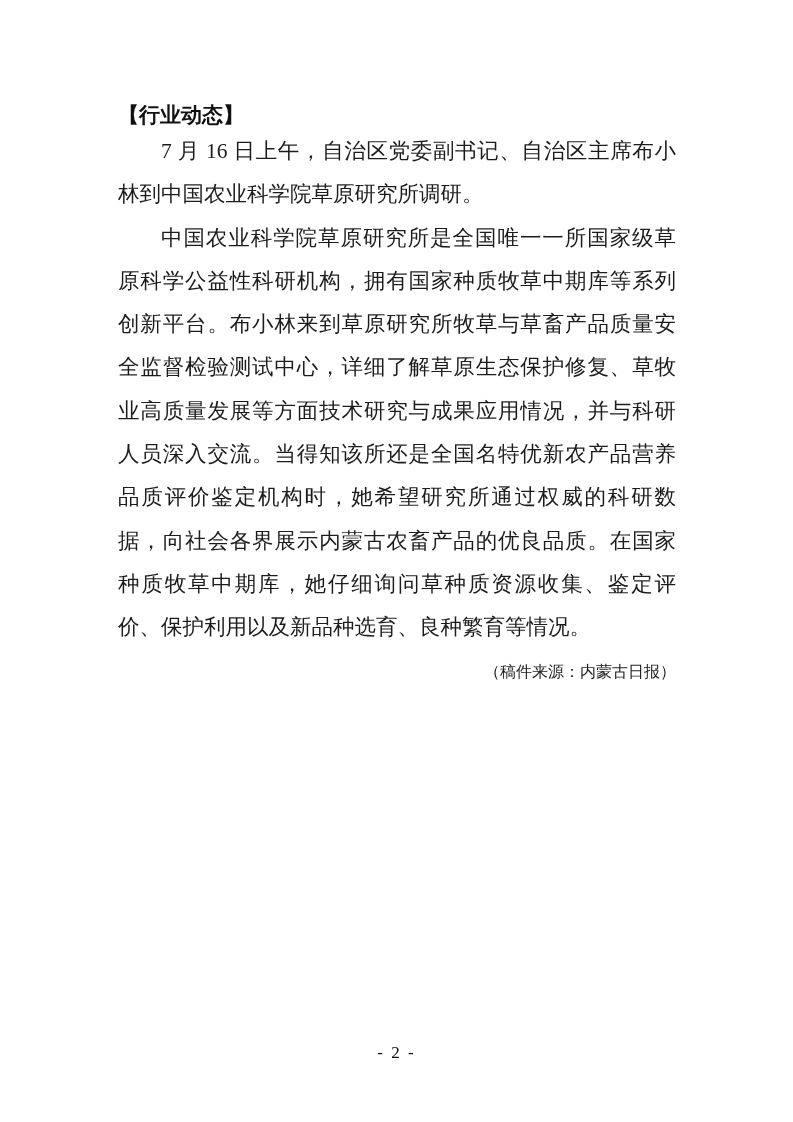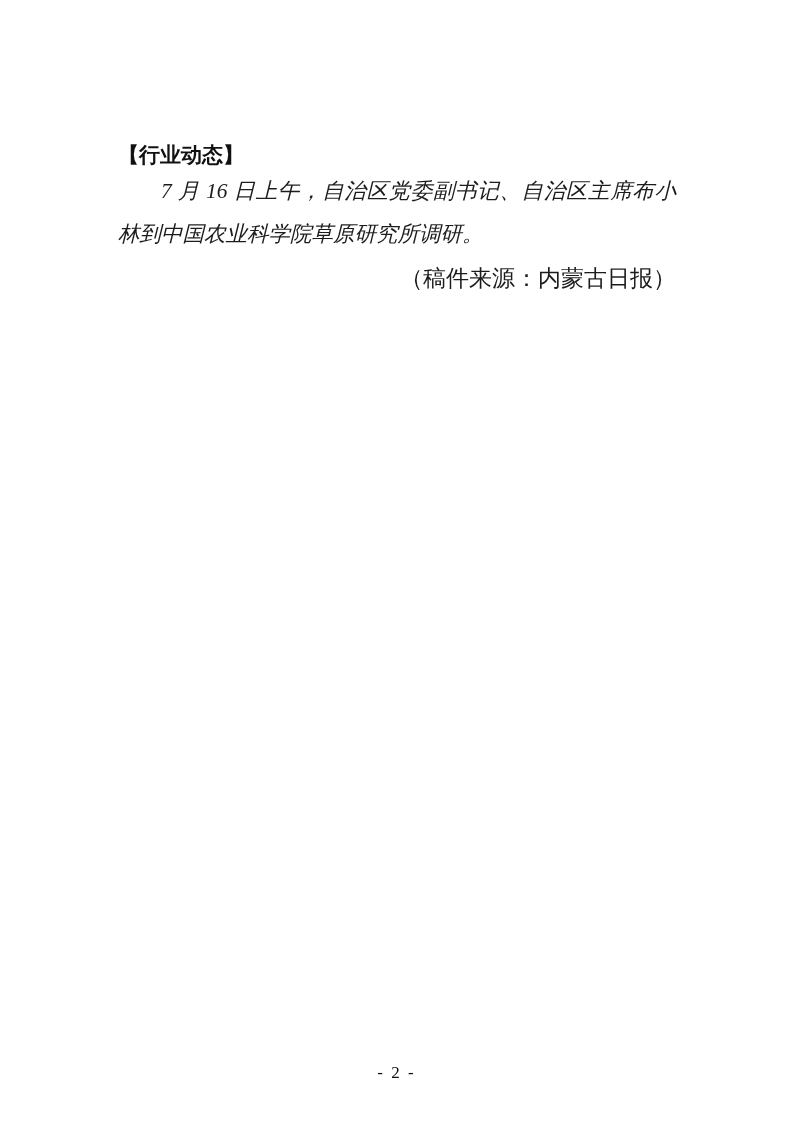--- a/index.html
+++ b/index.html
@@ -1,15 +1,15 @@
 <!DOCTYPE html>
 <html><head>
 <meta charset="utf-8">
 <style>
-  * { box-sizing: border-box; margin-top: 20px; }
+  * { box-sizing: border-box; }
   html, body {
     margin: 0;
     padding: 0;
     background: #ffffff;
   }
   body {
     width: 793px;
     height: 1122px;
     position: relative;
     font-family: "Liberation Serif", "DejaVu Serif", serif;
@@ -39,24 +39,23 @@
     color: #161616;
   }
   .para {
     font-size: 21.5px;
     line-height: 43.3px;
     text-align: justify;
     text-justify: inter-ideograph;
     text-indent: 2em;
     margin: 0;
     color: #1c1c1c;
-    font-style: italic;
   }
   .source-line {
-    font-size: 23px;
+    font-size: 16px;
     line-height: 43.3px;
     text-align: right;
     margin: 0;
     color: #1c1c1c;
   }
   .page-number {
     position: absolute;
     left: 0;
     width: 793px;
     top: 1042px;
@@ -69,18 +68,19 @@
 </style>
 </head>
 <body>
 
 <div class="page">
   <div class="section-tag">【行业动态】</div>
 
 
   <p class="para">7 月 16 日上午，自治区党委副书记、自治区主席布小林到中国农业科学院草原研究所调研。</p>
 
+  <p class="para">中国农业科学院草原研究所是全国唯一一所国家级草原科学公益性科研机构，拥有国家种质牧草中期库等系列创新平台。布小林来到草原研究所牧草与草畜产品质量安全监督检验测试中心，详细了解草原生态保护修复、草牧业高质量发展等方面技术研究与成果应用情况，并与科研人员深入交流。当得知该所还是全国名特优新农产品营养品质评价鉴定机构时，她希望研究所通过权威的科研数据，向社会各界展示内蒙古农畜产品的优良品质。在国家种质牧草中期库，她仔细询问草种质资源收集、鉴定评价、保护利用以及新品种选育、良种繁育等情况。</p>
 
 
   <p class="source-line">（稿件来源：内蒙古日报）</p>
 </div>
 
 <div class="page-number">- 2 -</div>
 
 </body></html>

